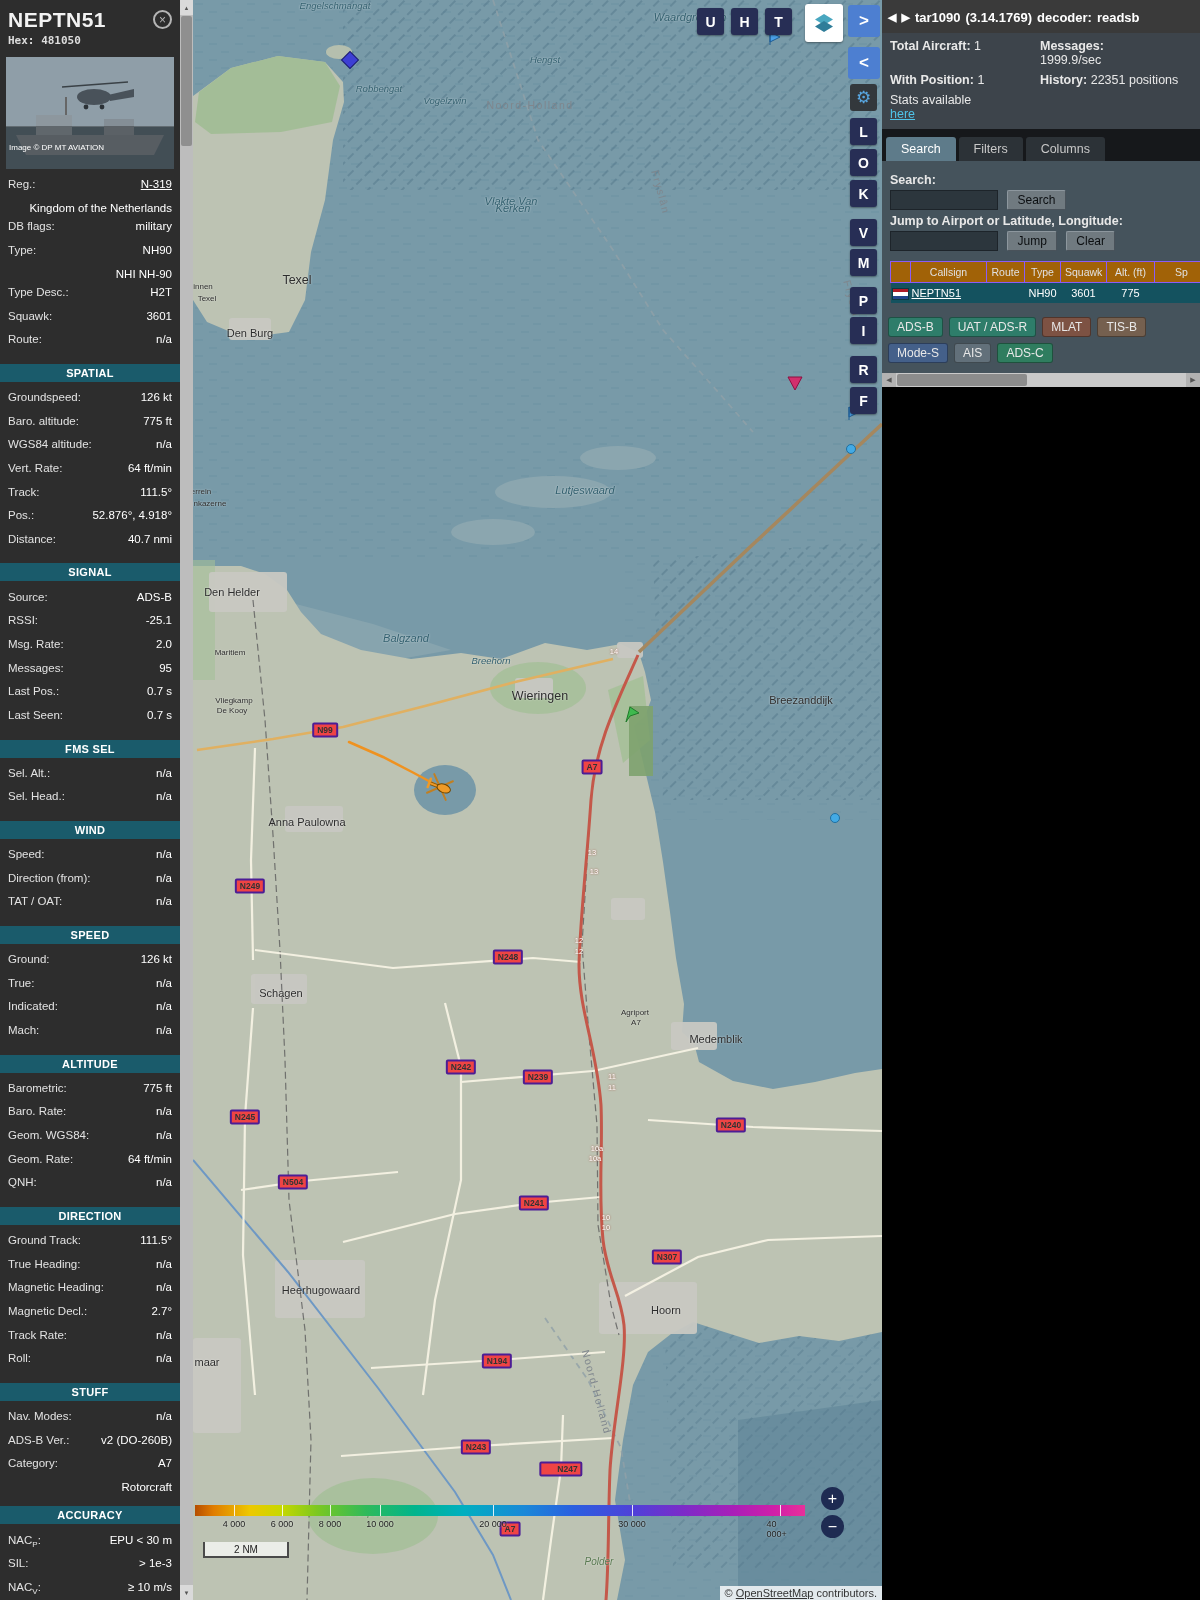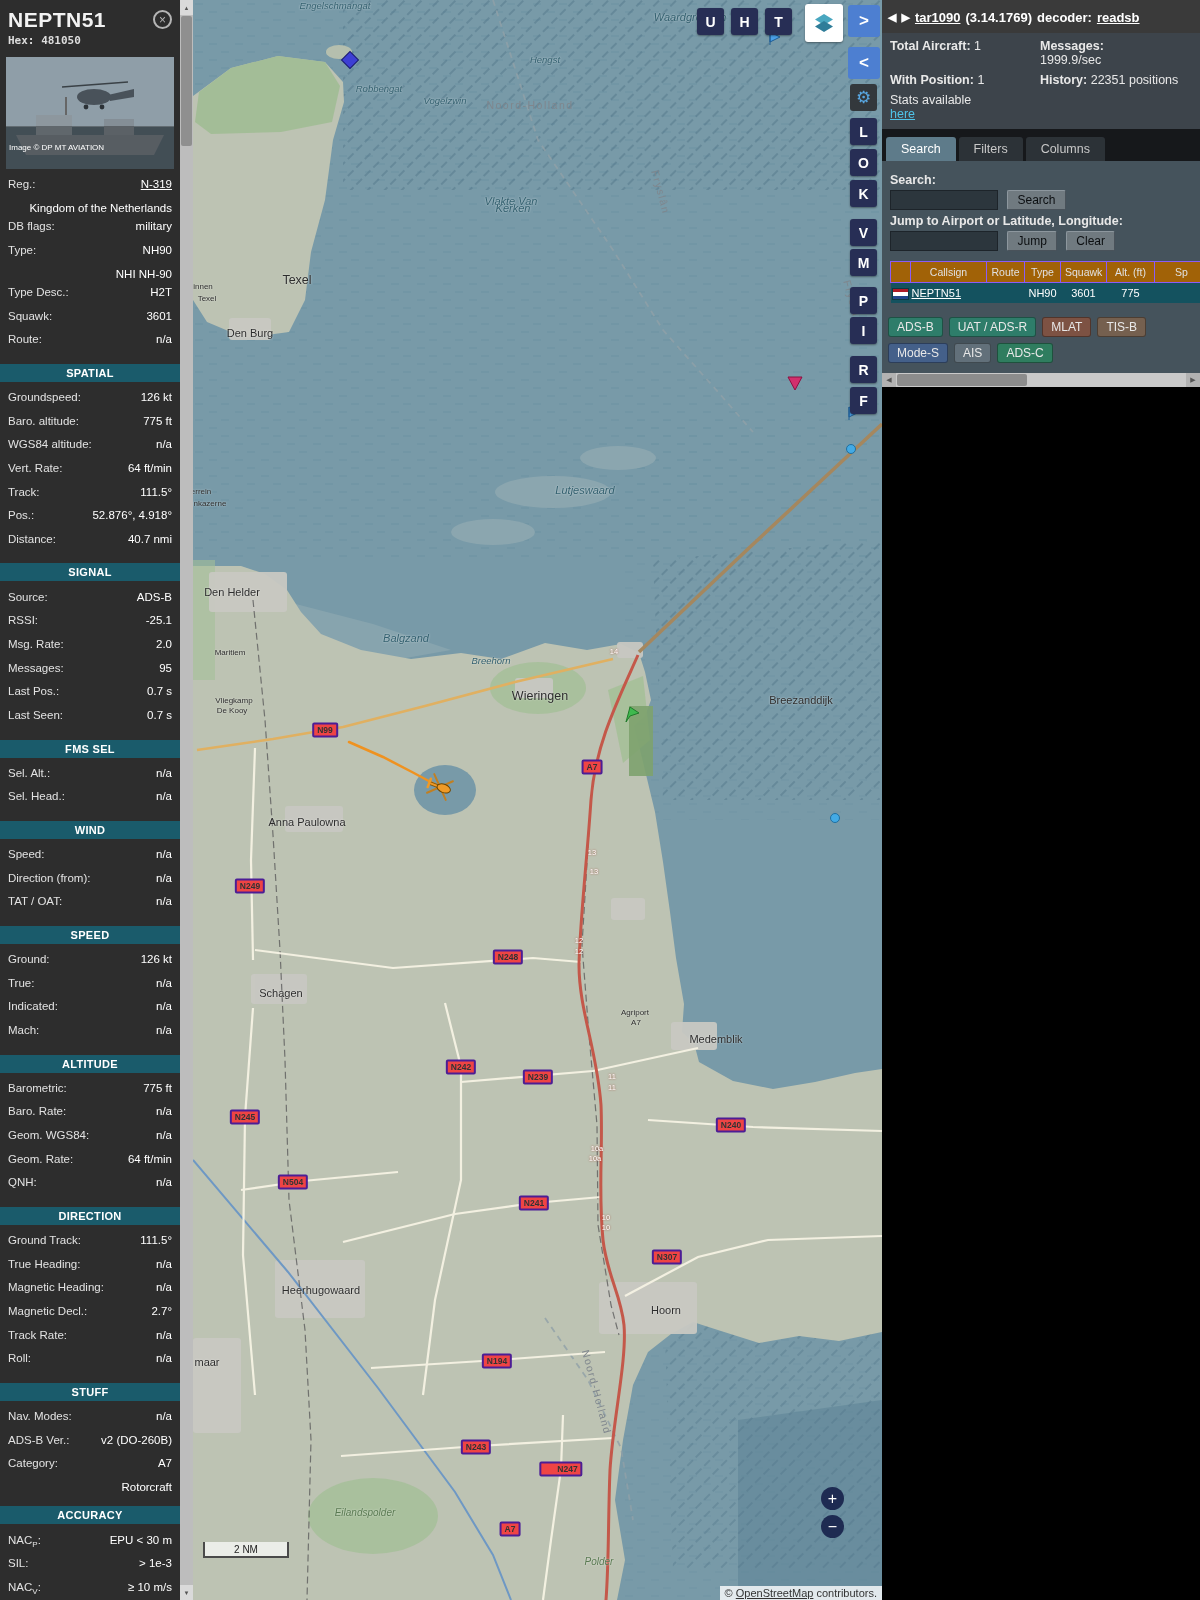--- a/index.html
+++ b/index.html
@@ -58,21 +58,21 @@
   .legend-label { position:absolute; top:14px; transform:translateX(-50%); font-size:9px; color:#222; text-shadow:0 0 2px rgba(255,255,255,.6); }
   #scalebar { position:absolute; left:10px; top:1542px; width:86px; height:16px; background:rgba(255,255,255,.7); border:2px solid #4a4a4a; border-top:none; font-size:10px; color:#222; display:flex; align-items:center; justify-content:center; }
   .zoombtn { position:absolute; left:628px; width:23px; height:23px; border-radius:50%; background:#1e2b52; color:#fff; font-size:16px; display:flex; align-items:center; justify-content:center; cursor:pointer; }
   #attribution { position:absolute; right:0; bottom:0; background:rgba(255,255,255,.8); font-size:11px; color:#333; padding:1px 5px; }
   .attr-link { text-decoration:underline; cursor:pointer; }
 
   
   #panel { position:absolute; left:882px; top:0; width:318px; height:1600px; background:#000; color:#e8e8e8; }
   #panel-header { display:flex; align-items:center; gap:5px; padding:10px 6px 8px; background:#3a3a3a; font-size:13px; font-weight:bold; color:#fff; }
   .nav-ar { font-size:11px; cursor:pointer; }
-  .ph-link { text-decoration:underline; cursor:pointer; }
+  .ph-link { cursor:pointer; }
   #panel-stats { display:grid; grid-template-columns:150px 1fr; row-gap:6px; padding:6px 8px 8px; background:#3d444b; font-size:12.5px; }
   .stat b { font-weight:bold; }
   .blk { display:block; }
   .stats-link { color:#4fc3e8; text-decoration:underline; cursor:pointer; }
   #panel-tabs { display:flex; gap:3px; background:#16181b; padding:8px 0 0 4px; }
   .ptab { padding:5px 15px; font-size:12.5px; background:#2c3237; color:#c8c8c8; border-radius:3px 3px 0 0; cursor:pointer; }
   .ptab.active { background:#5e7b8a; color:#fff; }
   #search-panel { background:#45535c; padding:8px 8px 4px; font-size:12.5px; }
   #search-panel .plabel { font-weight:bold; display:block; margin:4px 0 3px; }
   .pinput { background:#2c363d; border:1px solid #1d242a; color:#eee; height:20px; font-size:12px; padding:0 4px; width:108px; }
@@ -697,20 +697,44 @@
 
         <div class="mbtn rightcol" style="top: 287px;">P</div>
 
         <div class="mbtn rightcol" style="top: 317px;">I</div>
 
         <div class="mbtn rightcol" style="top: 356px;">R</div>
 
         <div class="mbtn rightcol" style="top: 387px;">F</div>
       </div>
 
+    <div id="legend">
+      <div id="legend-bar">
+        <div>
+
+        <div class="tick" style="left: 39px;"></div>
+            <div class="tick" style="left: 87px;"></div>
+            <div class="tick" style="left: 135px;"></div>
+            <div class="tick" style="left: 185px;"></div>
+            <div class="tick" style="left: 298px;"></div>
+            <div class="tick" style="left: 437px;"></div>
+            <div class="tick" style="left: 585px;"></div>
+          </div>
+      </div>
+      <div>
+
+      <div class="legend-label" style="left: 39px;">4 000</div>
+          <div class="legend-label" style="left: 87px;">6 000</div>
+          <div class="legend-label" style="left: 135px;">8 000</div>
+          <div class="legend-label" style="left: 185px;">10 000</div>
+          <div class="legend-label" style="left: 298px;">20 000</div>
+          <div class="legend-label" style="left: 437px;">30 000</div>
+          <div class="legend-label" style="left: 585px;">40 000+</div>
+        </div>
+    </div>
 
     <div id="scalebar">2 NM</div>
     <div class="zoombtn" style="top:1487px;">+</div>
     <div class="zoombtn" style="top:1515px;">−</div>
     <div id="attribution"><span>© </span><span class="attr-link">OpenStreetMap</span><span> contributors.</span></div>
   </div>
 
   <section id="panel">
     <div id="panel-header">
       <span class="nav-ar">◀</span>

